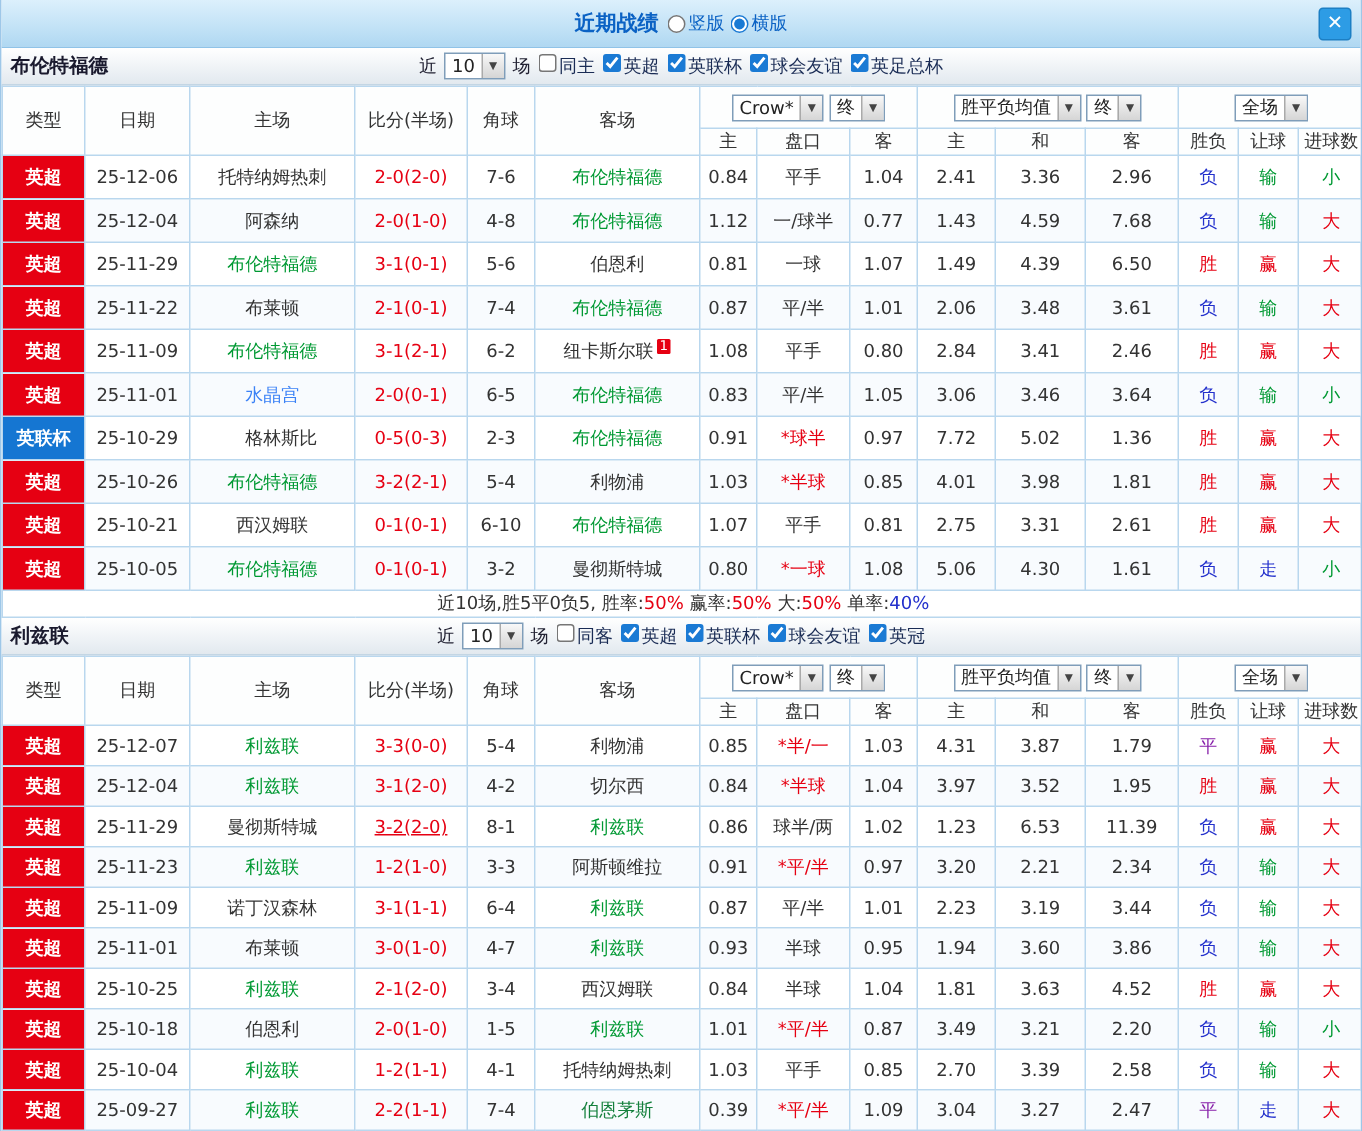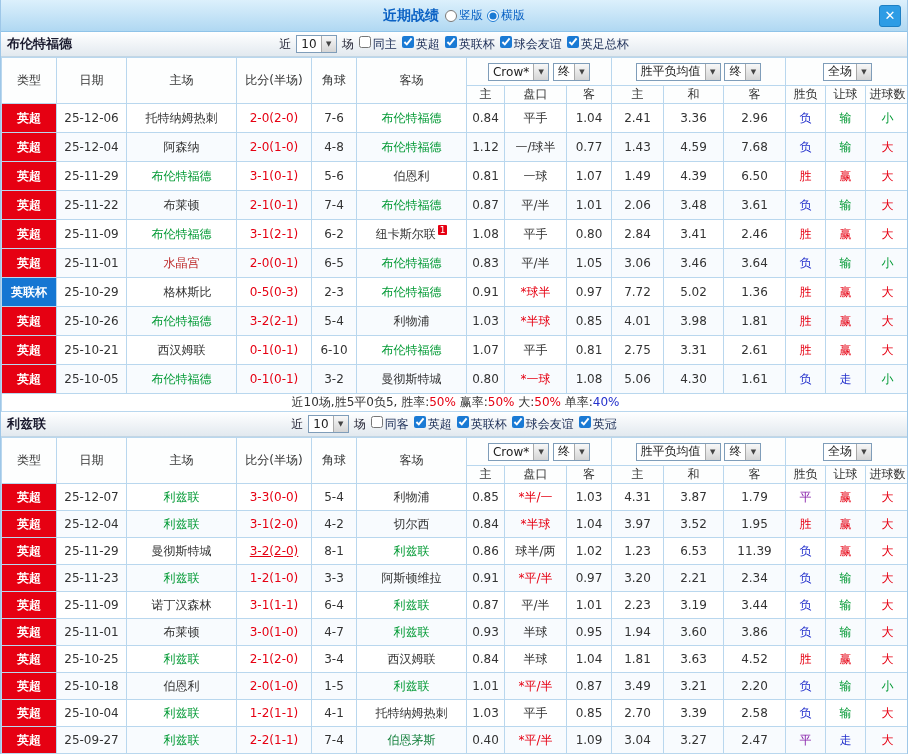--- a/index.html
+++ b/index.html
@@ -244,21 +244,21 @@
           <td>2.84</td>
           <td>3.41</td>
           <td>2.46</td>
           <td style="color: rgb(230, 0, 18);">胜</td>
           <td style="color: rgb(230, 0, 18);">赢</td>
           <td style="color: rgb(230, 0, 18);">大</td>
         </tr>
         <tr>
           <td style="color: rgb(255, 255, 255); background: rgb(230, 0, 18); font-weight: bold;">英超</td>
           <td>25-11-01</td>
-          <td style="color: #b91c1c;">水晶宫</td>
+          <td style="color: #3b82f6;">水晶宫</td>
           <td style="color: rgb(230, 0, 18);">2-0(0-1)</td>
           <td>6-5</td>
           <td style="color: rgb(0, 153, 51);">布伦特福德</td>
           <td>0.83</td>
           <td style="color: rgb(51, 51, 51);">平/半</td>
           <td>1.05</td>
           <td>3.06</td>
           <td>3.46</td>
           <td>3.64</td>
           <td style="color: rgb(35, 48, 204);">负</td>
@@ -592,21 +592,21 @@
           <td style="color: rgb(0, 153, 51);">输</td>
           <td style="color: rgb(230, 0, 18);">大</td>
         </tr>
         <tr>
           <td style="color: rgb(255, 255, 255); background: rgb(230, 0, 18); font-weight: bold;">英超</td>
           <td>25-09-27</td>
           <td style="color: rgb(0, 153, 51);">利兹联</td>
           <td style="color: rgb(230, 0, 18);">2-2(1-1)</td>
           <td>7-4</td>
           <td style="color: #15803d; margin-left: 32px;">伯恩茅斯</td>
-          <td>0.40</td>
+          <td>0.39</td>
           <td style="color: rgb(230, 0, 18);">*平/半</td>
           <td>1.09</td>
           <td>3.04</td>
           <td>3.27</td>
           <td>2.47</td>
           <td style="color: rgb(136, 34, 170);">平</td>
           <td style="color: rgb(35, 48, 204);">走</td>
           <td style="color: rgb(230, 0, 18);">大</td>
         </tr>
       </tbody>

